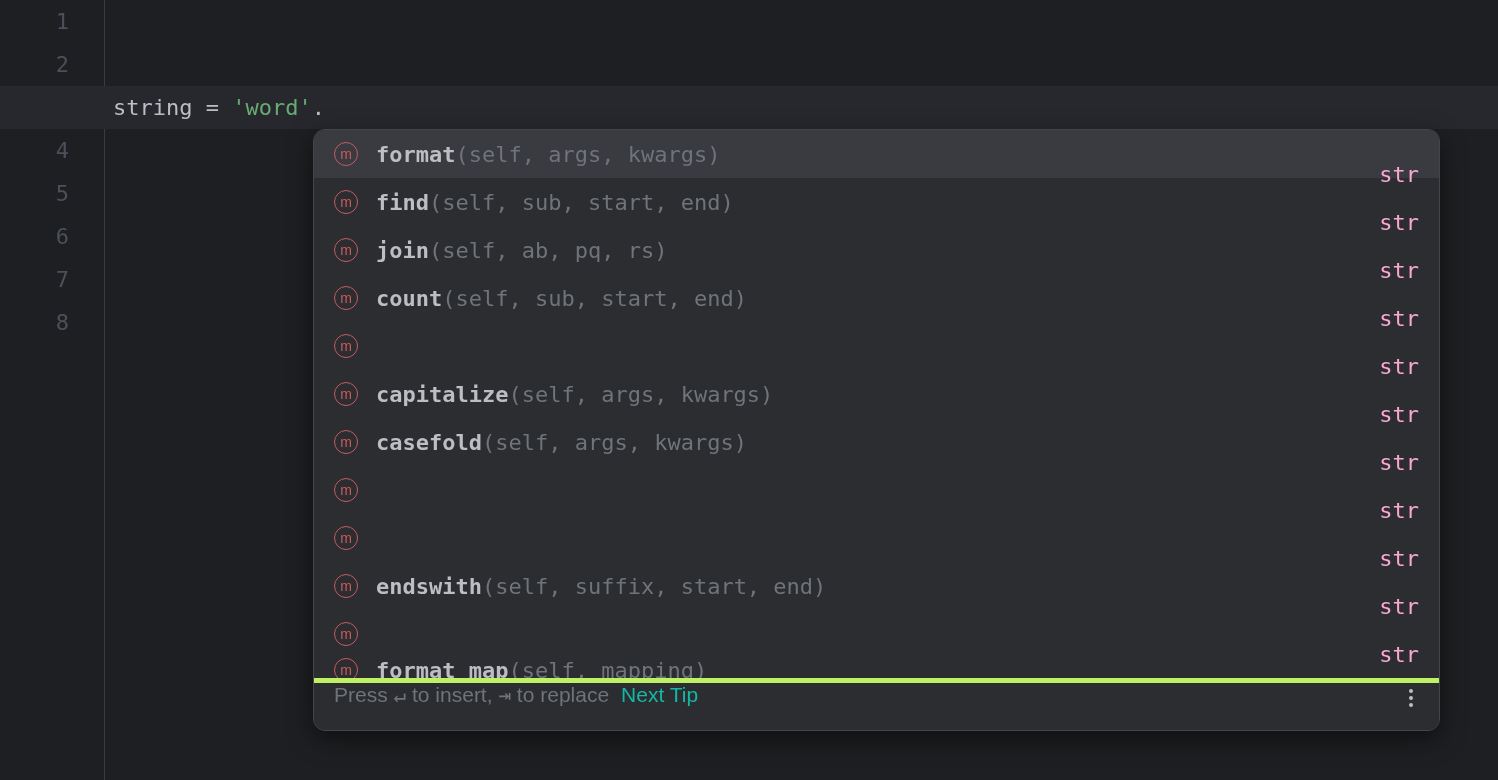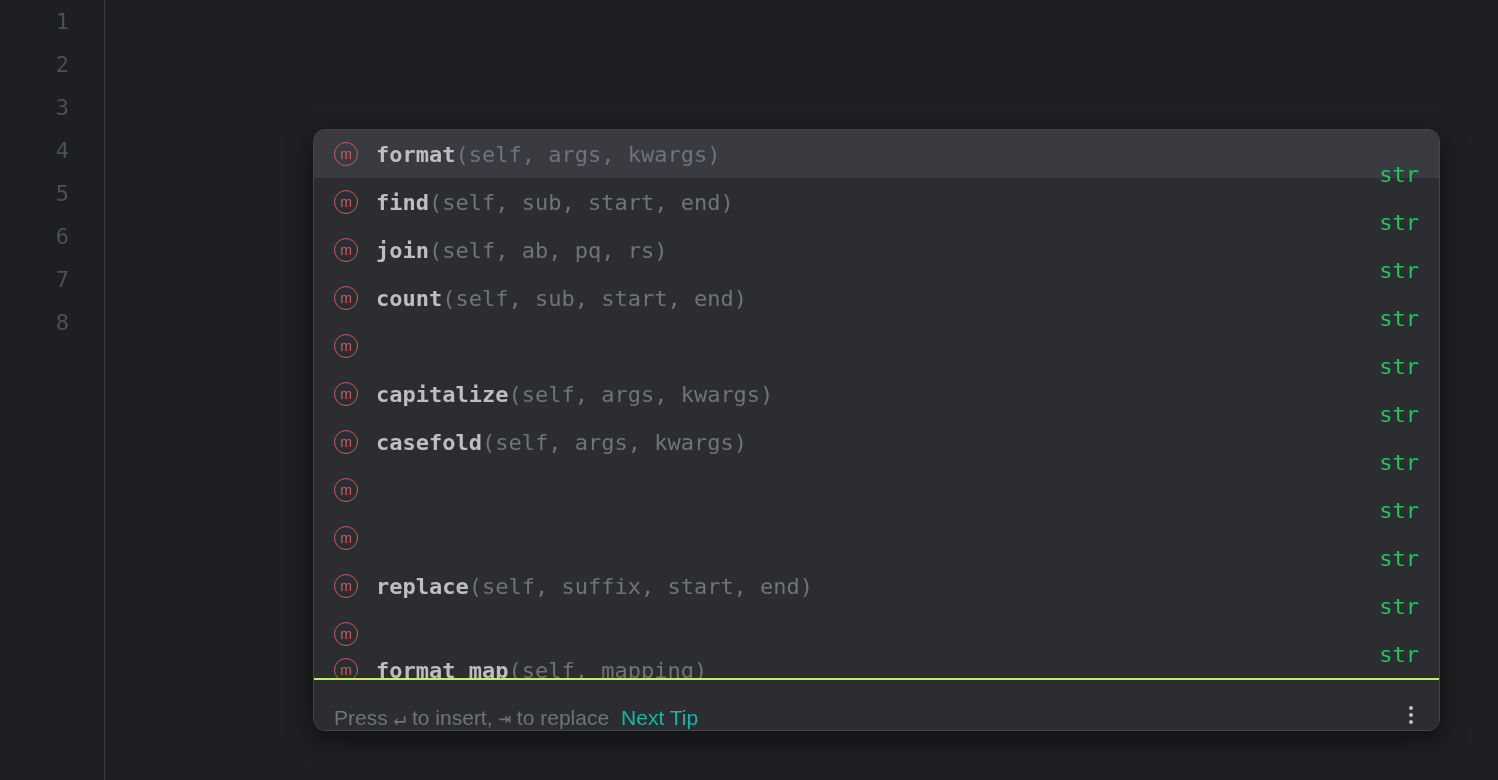--- a/index.html
+++ b/index.html
@@ -111,40 +111,40 @@
       margin-left: 6px;
     }
     .item-name {
       color: #bcbec4;
       font-weight: 600;
     }
     .item-params {
       color: #6f737a;
     }
     .item-type {
-      color: #22c55e;
+      color: #f9a8d4;
       margin-left: auto;
       padding-left: 20px;
       margin-top: 40px;
     }
     .autocomplete-item.partial {
       height: 24px;
       overflow: hidden;
       align-items: flex-start;
     }
     .autocomplete-item.partial .item-icon {
       margin-top: 0;
     }
     
     .autocomplete-footer {
       height: 52px;
       background: #2b2d30;
-      border-top: 2px solid #bef264;
-      display: flex;
-      align-items: flex-end;
+      border-top: 5px solid #bef264;
+      display: flex;
+      align-items: flex-start;
       padding: 0 20px;
       color: #6f737a;
       font-size: 21px;
       font-family: -apple-system, BlinkMacSystemFont, 'Segoe UI', sans-serif;
     }
     .footer-text {
       white-space: pre;
     }
     .footer-link {
       color: #14b8a6;
@@ -179,20 +179,21 @@
       <div class="line-number">3</div>
       <div class="line-number">4</div>
       <div class="line-number">5</div>
       <div class="line-number">6</div>
       <div class="line-number">7</div>
       <div class="line-number">8</div>
     </div>
   <div class="code-area" id="code-area">
       <div class="code-line"></div>
       <div class="code-line"></div>
+      <div class="code-line active"><span class="tok-var">string</span><span class="tok-op"> = </span><span class="tok-str">'word'</span><span class="tok-punct">.</span></div>
       <div class="code-line"></div>
       <div class="code-line"></div>
       <div class="code-line"></div>
       <div class="code-line"></div>
       <div class="code-line"></div>
     </div>
 </div>
 
 <div class="autocomplete">
   <div class="autocomplete-list" id="ac-list">
@@ -233,21 +234,21 @@
       <div class="autocomplete-item">
         <span class="item-icon">m</span>
         <span class="item-type">str</span>
       </div>
       <div class="autocomplete-item">
         <span class="item-icon">m</span>
         <span class="item-type">str</span>
       </div>
       <div class="autocomplete-item">
         <span class="item-icon">m</span>
-        <span class="item-main"><span class="item-name">replace</span><span class="item-params">(self, suffix, start, end)</span></span>
+        <span class="item-main"><span class="item-name">endswith</span><span class="item-params">(self, suffix, start, end)</span></span>
         <span class="item-type">str</span>
       </div>
       <div class="autocomplete-item">
         <span class="item-icon">m</span>
         <span class="item-type">str</span>
       </div>
       <div class="autocomplete-item partial">
         <span class="item-icon">m</span>
         <span class="item-main"><span class="item-name">format_map</span><span class="item-params">(self, mapping)</span></span>
         <span class="item-type">str</span>

